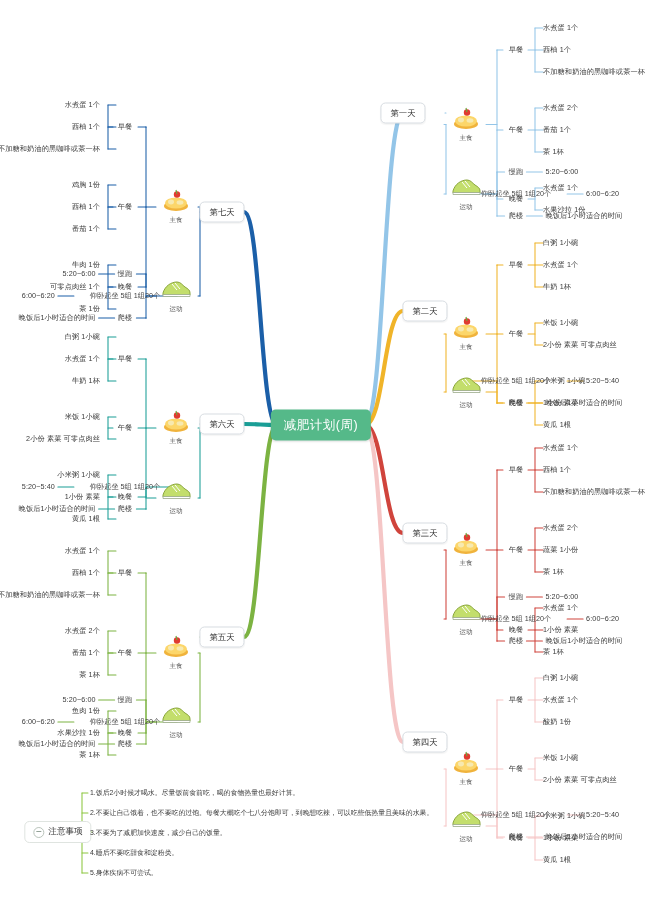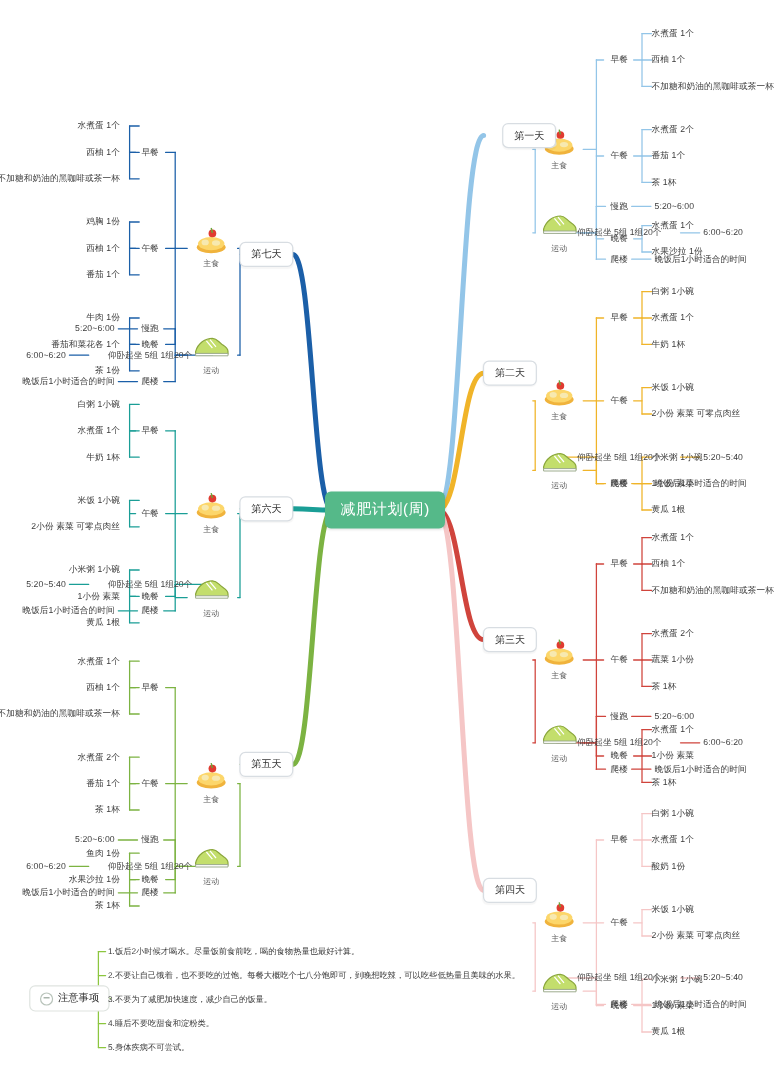--- a/index.html
+++ b/index.html
@@ -402,21 +402,21 @@
       <div class="midnode" style="left: 516px; top: 216px;">爬楼</div>
       <div class="node leaf r" style="left: 545.4px; top: 216px;">晚饭后1小时适合的时间</div>
       <div class="iconnode" style="left: 466px; top: 194px;">
         <span class="glyph"><svg width="34" height="22" viewBox="0 0 34 22">
             <path d="M4 15 C6 8 12 4 18 4 C22 4 23 7 26 9 C29 11 31 12 31 15 L31 17 L4 17 Z" fill="#c3de6c" stroke="#8aa63c" stroke-width="1"></path>
             <path d="M4 16.5 L31 16.5 L31 18.5 L4 18.5 Z" fill="#ffffff" stroke="#9aa98a" stroke-width="0.8"></path>
             <path d="M13 6 L18 12 M16 5 L21 11" stroke="#ffffff" stroke-width="1"></path>
           </svg></span>
         <span class="cap">运动</span>
       </div>
-      <div class="branchbox" style="left: 441px; top: 113px; font-family: Liberation Mono, monospace;">第一天</div>
+      <div class="branchbox" style="left: 403px; top: 113px; font-family: Liberation Mono, monospace;">第一天</div>
       <div class="node leaf r" style="left: 543px; top: 243px;">白粥 1小碗</div>
       <div class="node leaf r" style="left: 543px; top: 265px;">水煮蛋 1个</div>
       <div class="node leaf r" style="left: 543px; top: 287px;">牛奶 1杯</div>
       <div class="midnode" style="left: 516px; top: 265px;">早餐</div>
       <div class="node leaf r" style="left: 543px; top: 323px;">米饭 1小碗</div>
       <div class="node leaf r" style="left: 543px; top: 345px;">2小份 素菜 可零点肉丝</div>
       <div class="midnode" style="left: 516px; top: 334px;">午餐</div>
       <div class="node leaf r" style="left: 543px; top: 381px;">小米粥 1小碗</div>
       <div class="node leaf r" style="left: 543px; top: 403px;">1小份 素菜</div>
       <div class="node leaf r" style="left: 543px; top: 425px;">黄瓜 1根</div>
@@ -520,21 +520,21 @@
       <div class="branchbox" style="left: 425px; top: 742px;">第四天</div>
       <div class="node leaf l" style="left: 100px; top: 105px;">水煮蛋 1个</div>
       <div class="node leaf l" style="left: 100px; top: 127px;">西柚 1个</div>
       <div class="node leaf l" style="left: 100px; top: 149px;">不加糖和奶油的黑咖啡或茶一杯</div>
       <div class="midnode" style="left: 125px; top: 127px;">早餐</div>
       <div class="node leaf l" style="left: 100px; top: 185px;">鸡胸 1份</div>
       <div class="node leaf l" style="left: 100px; top: 207px;">西柚 1个</div>
       <div class="node leaf l" style="left: 100px; top: 229px;">番茄 1个</div>
       <div class="midnode" style="left: 125px; top: 207px;">午餐</div>
       <div class="node leaf l" style="left: 100px; top: 265px;">牛肉 1份</div>
-      <div class="node leaf l" style="left: 100px; top: 287px;">番茄和菜花各 1个</div>
+      <div class="node leaf l" style="left: 100px; top: 287px;">可零点肉丝 1个</div>
       <div class="node leaf l" style="left: 100px; top: 309px;">茶 1份</div>
       <div class="midnode" style="left: 125px; top: 287px;">晚餐</div>
       <div class="iconnode" style="left: 176px; top: 207px;">
         <span class="glyph"><svg width="30" height="24" viewBox="0 0 30 24">
             <ellipse cx="15" cy="17" rx="12" ry="5" fill="#f0b33c"></ellipse>
             <ellipse cx="15" cy="14" rx="11" ry="5.5" fill="#fcd66a"></ellipse>
             <ellipse cx="10" cy="13" rx="3" ry="2.4" fill="#f7e9b0"></ellipse>
             <ellipse cx="19" cy="13.5" rx="3.4" ry="2.2" fill="#f7e9b0"></ellipse>
             <circle cx="16" cy="5.5" r="3.2" fill="#e03b30"></circle>
             <path d="M16 5 L15 1" stroke="#6ba53a" stroke-width="1.2" fill="none"></path>

